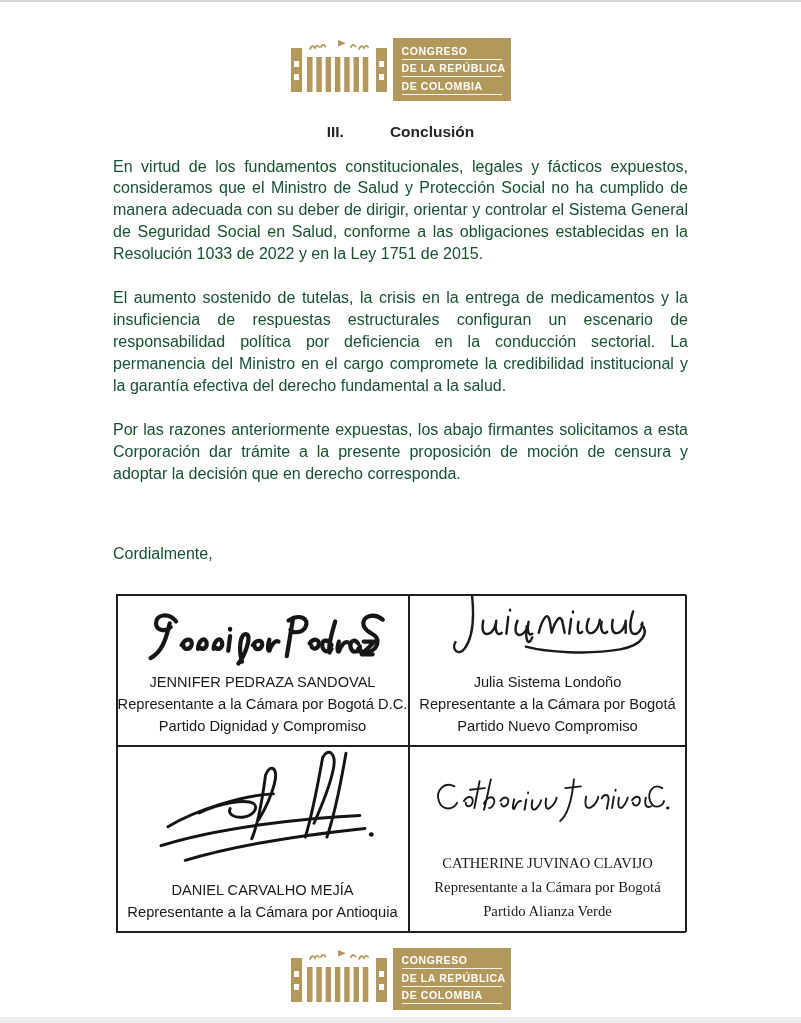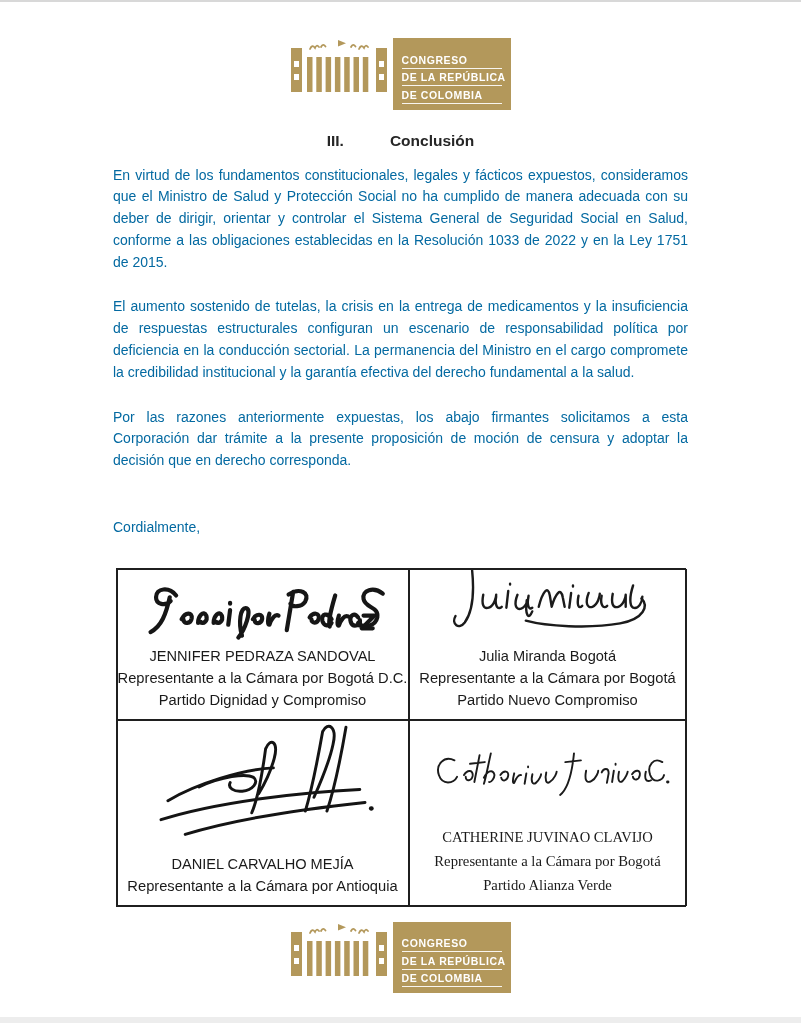--- a/index.html
+++ b/index.html
@@ -18,45 +18,45 @@
     content:""; position:absolute; left:0; right:0; bottom:0; height:6px;
     background:#ededed;
   }
 
   
   .logo-row { display:flex; justify-content:center; align-items:flex-start; gap:6px; }
   .logo-top { padding-top:36px; }
   .logo-bottom { margin-top:15px; }
   .logo-icon { display:block; }
   .logo-box {
-    width:118px; padding:13px 9px 6px;
+    width:118px; padding:4px 9px 6px;
     color:#ffffff;
   }
   .logo-box .logo-line {
     font-size:10.5px; font-weight:700; letter-spacing:0.6px;
     line-height:12px; padding:2.5px 0 2px;
     border-bottom:1.2px solid rgba(255,255,255,0.9);
     white-space:nowrap;
   }
 
   
   .heading {
     margin-top:22px;
     display:flex; justify-content:center; gap:46px;
     font-weight:700; font-size:15.5px; color:#262626;
   }
   .bodytext { width:575px; margin:0 auto; }
   .bodytext p {
-    font-size:14px; line-height:21.8px;
+    font-size:16px; line-height:21.8px;
     text-align:justify; text-align-last:left;
-    color:#0369a1;
+    color:#14532d;
   }
   .p-first { margin-top:15px; }
   .p-next  { margin-top:23px; }
-  .closing { margin-top:45px; text-align:left; font-size:14.8px; }
+  .closing { margin-top:58px; text-align:left; font-size:14.8px; }
 
   
   .sig-table {
     width:570px; margin:29px auto 0;
     display:grid;
     grid-template-columns:292px 278px;
     grid-template-rows:151px 186px;
     border:1.4px solid #1f1f1f;
   }
   .sig-cell {
@@ -161,21 +161,21 @@
         <path d="M87,32 C83,42 85,49 91,47 C97,45 99,35 99,33 C97,43 99,49 103,46 M97,38 C95,54 99,60 103,50"></path>
         <path d="M110,45 C114,29 120,21 122,33 L124,45 C128,31 134,23 136,35 L138,45"></path>
         <path d="M145,30 L143,46 M147,22 L147,23"></path>
         <path d="M153,33 C151,43 153,48 157,44"></path>
         <path d="M164,30 C160,40 162,47 168,45 C174,43 176,33 176,31"></path>
         <path d="M178,33 C176,43 180,48 184,44"></path>
         <path d="M190,31 C188,41 190,47 196,45 C202,43 204,34 204,32 L204,45"></path>
         <path d="M212,22 C208,34 208,44 212,46 C218,48 222,40 222,34"></path>
         <path d="M221,36 C229,44 224,58 198,63 C164,69 118,66 96,60"></path>
       </svg>
-      <div class="sig-name">Julia Miranda Bogotá</div>
+      <div class="sig-name">Julia Sistema Londoño</div>
       <div class="sig-line">Representante a la Cámara por Bogotá</div>
       <div class="sig-line">Partido Nuevo Compromiso</div>
     </div>
 
     <div class="sig-cell">
       <svg class="sig-art" width="242" height="130" viewBox="0 0 280 150" fill="none" stroke="#141414" stroke-width="3.4" stroke-linecap="round" stroke-linejoin="round">
         <path d="M30,92 C64,72 116,56 152,54"></path>
         <path d="M66,76 C92,64 120,60 129,65 C136,70 128,80 116,81 C106,82 99,77 102,71"></path>
         <path d="M143,32 C139,62 133,92 127,106 M143,32 C149,18 158,24 153,43 C149,58 141,74 135,84"></path>
         <path d="M209,12 C203,46 195,84 189,104 M209,12 C215,0 226,6 221,27 C217,46 207,70 199,88"></path>

